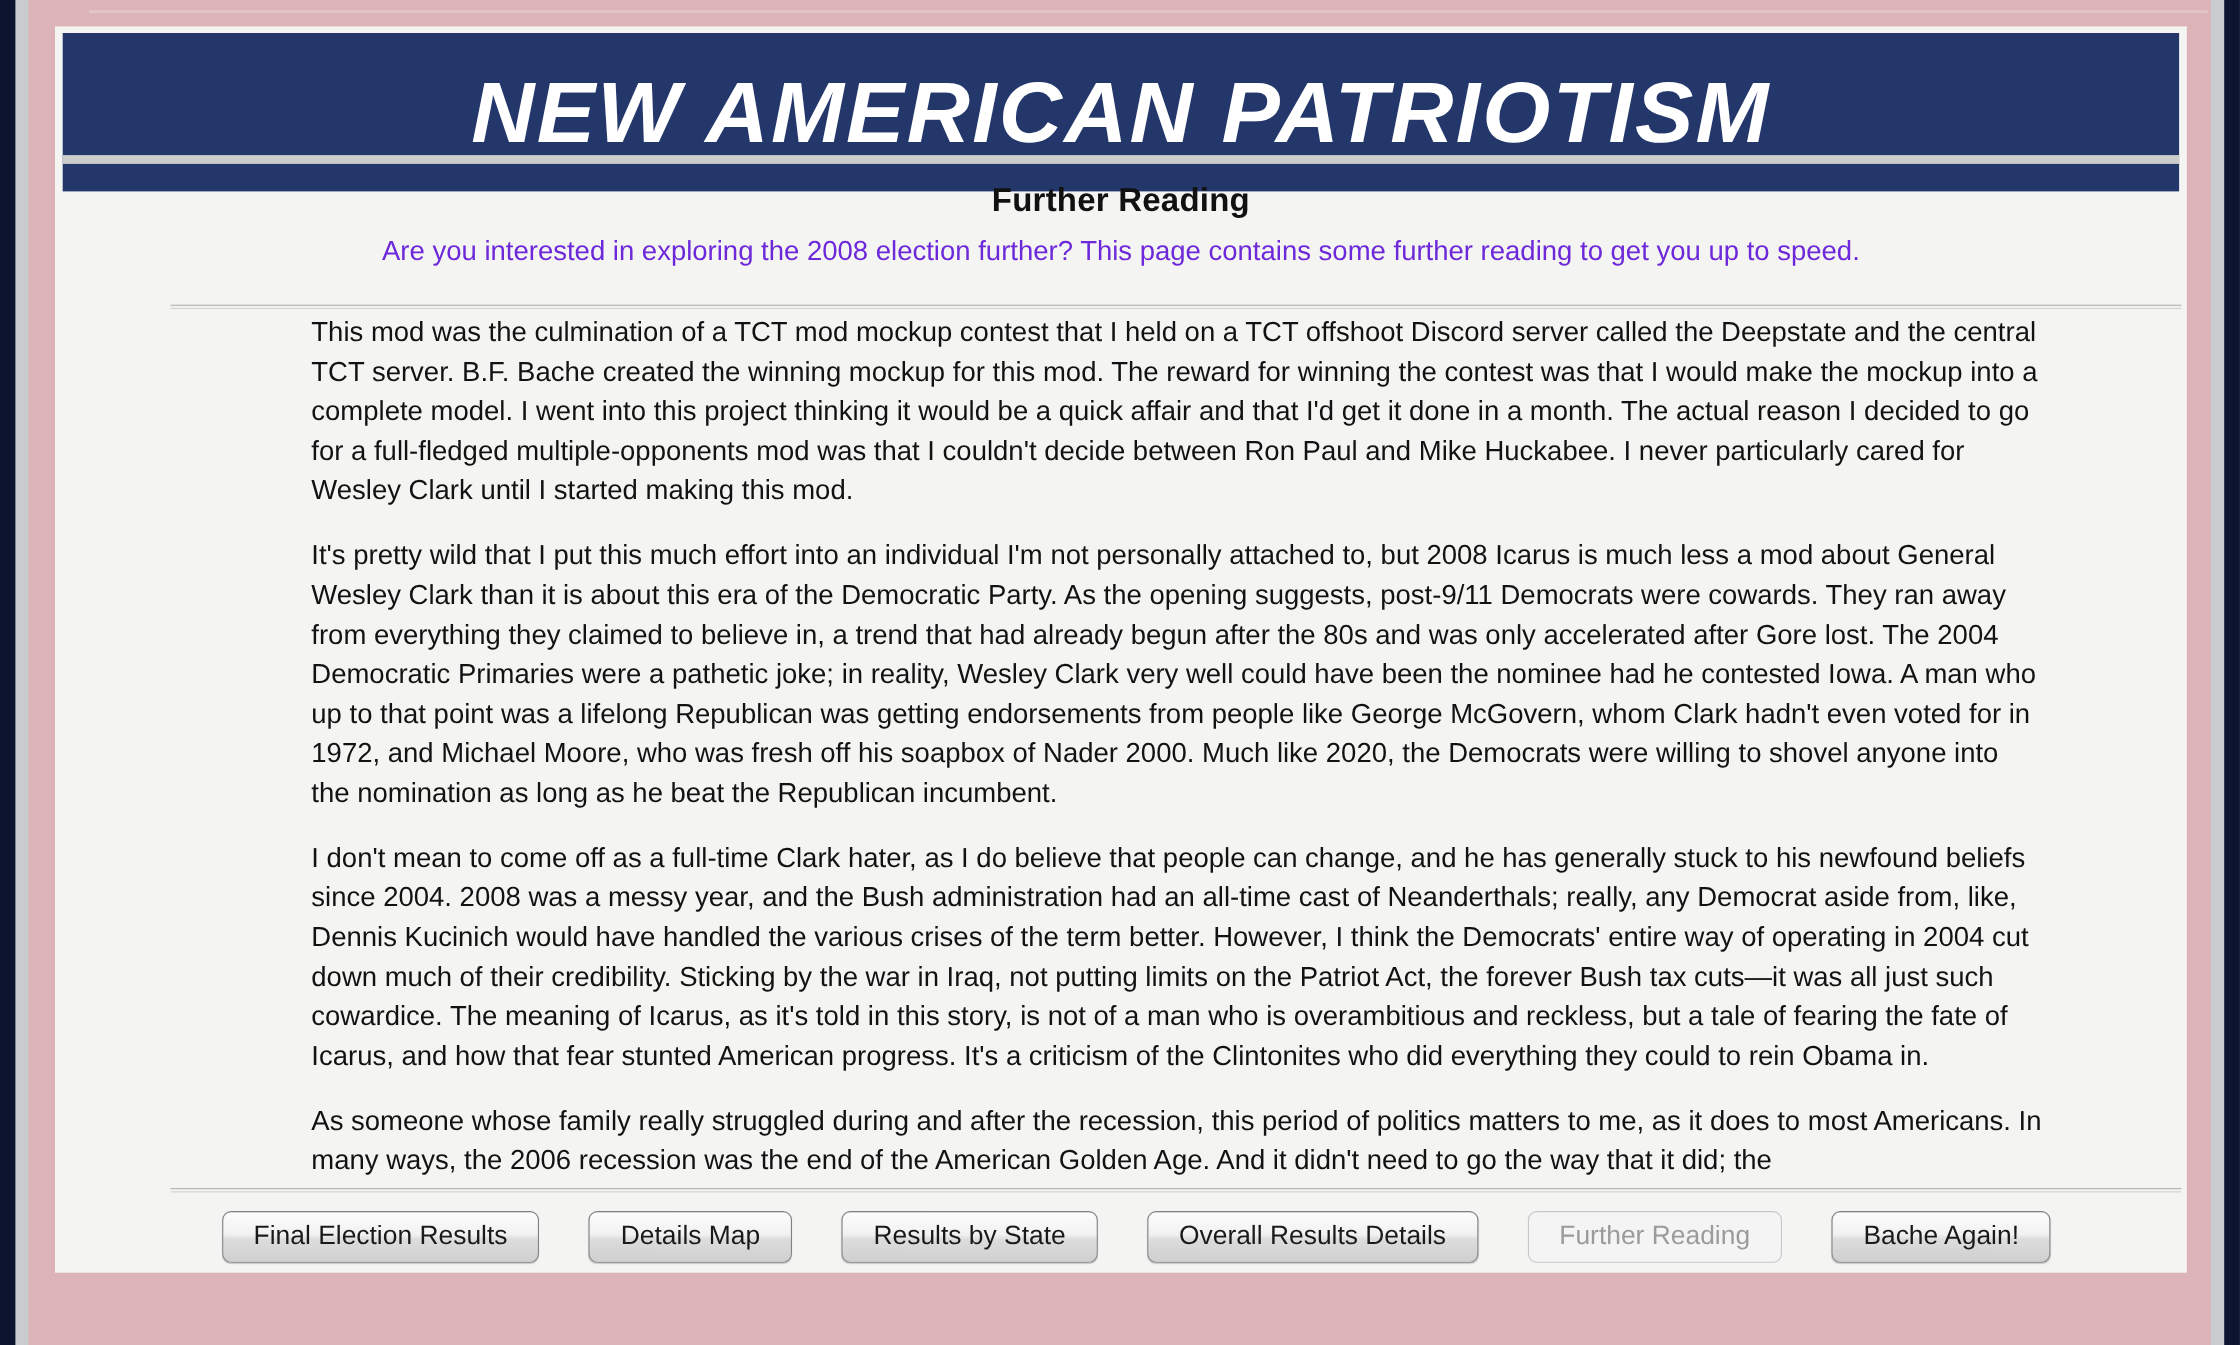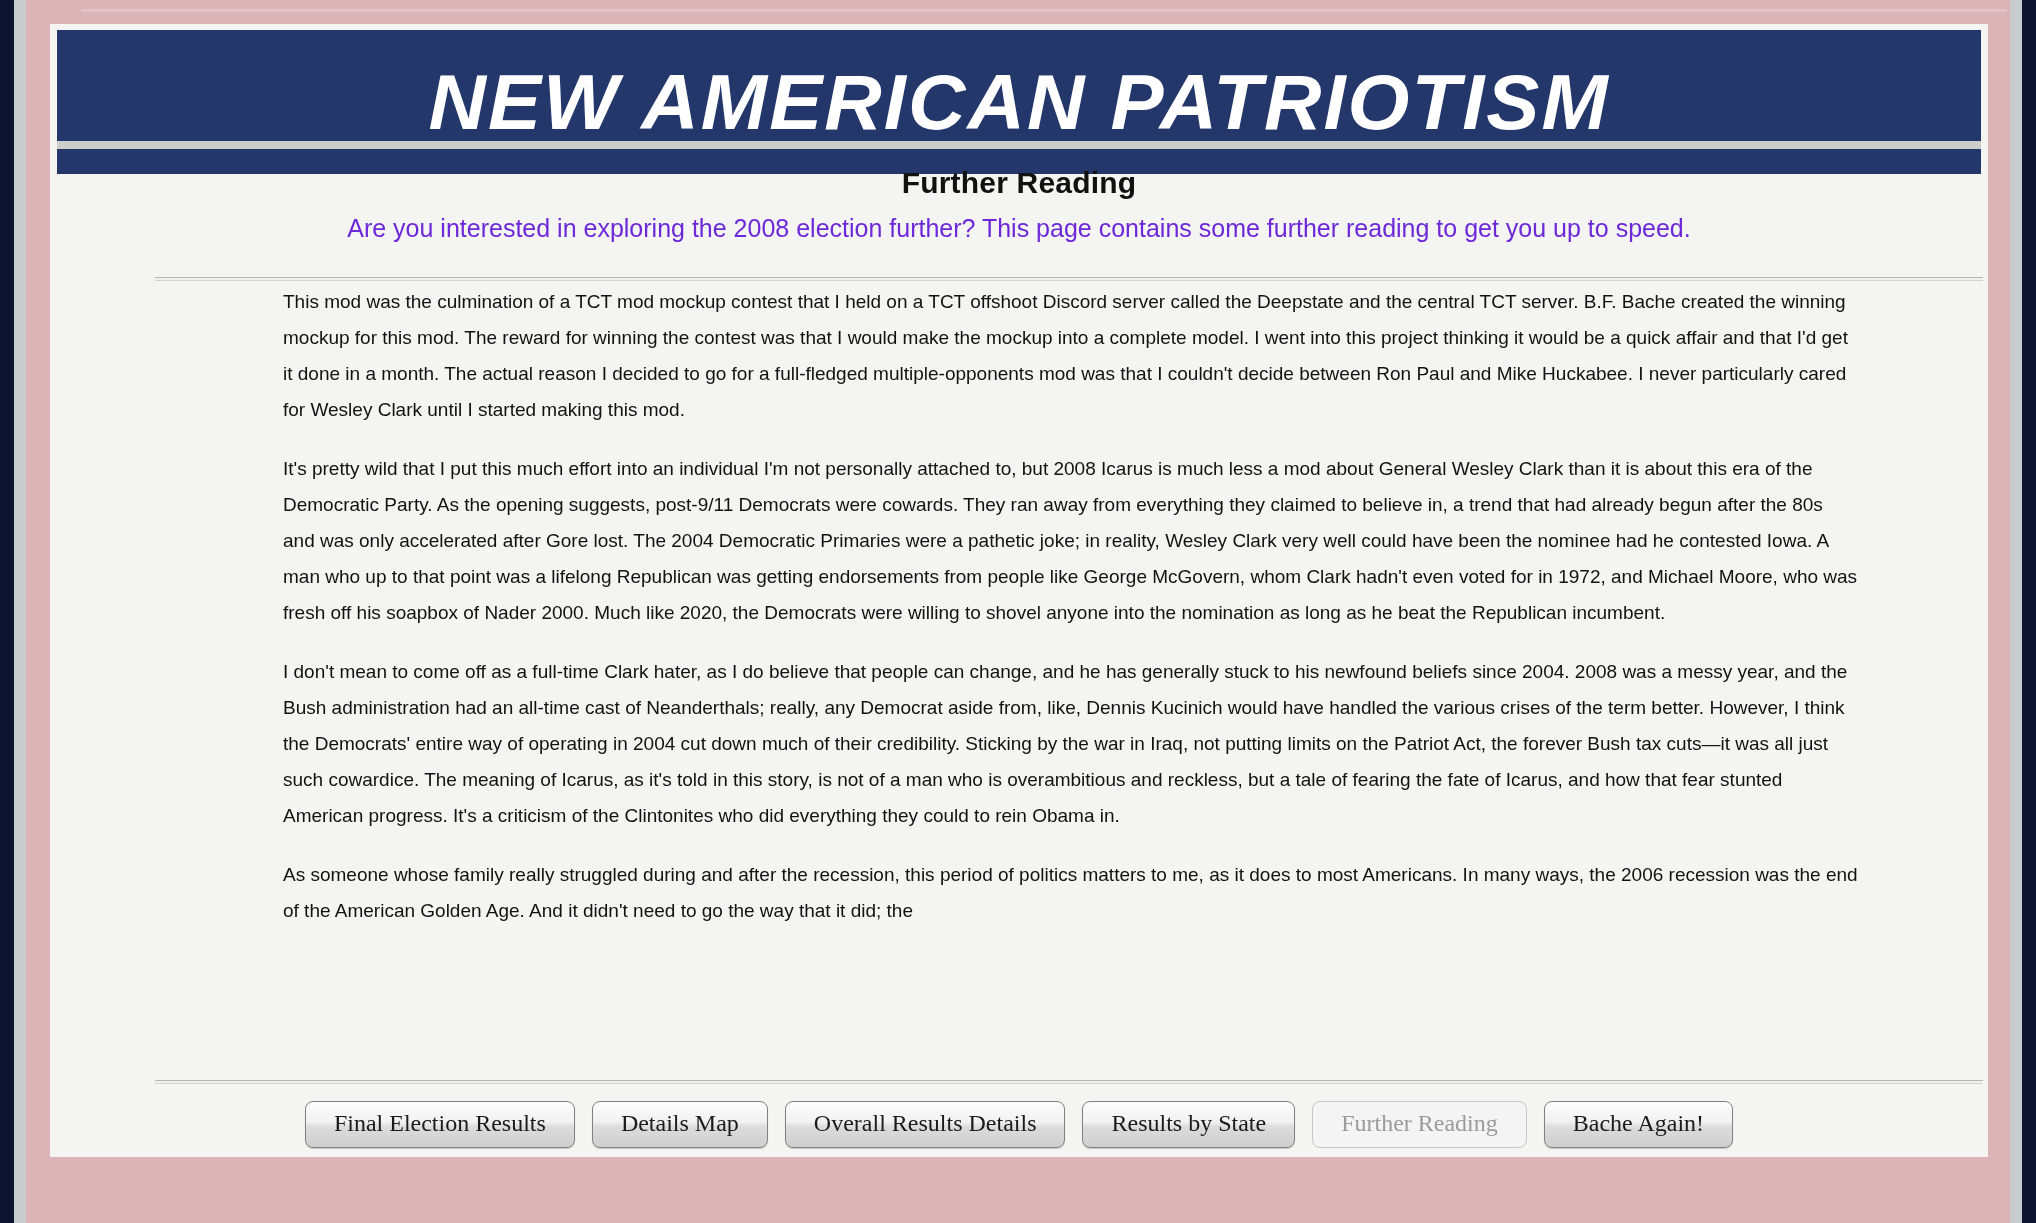--- a/index.html
+++ b/index.html
@@ -128,49 +128,50 @@
     left: 105px;
     top: 260px;
     width: 1828px;
     height: 796px;
     overflow: hidden;
     box-sizing: border-box;
     padding: 0 125px 0 128px;
   }
   #article p {
     margin: 0 0 23px 0;
-    font-size: 19px;
+    font-size: 25px;
     line-height: 36px;
     color: #121212;
     text-align: left;
   }
 
   
   #button-row {
     position: absolute;
     left: 7px;
     top: 1077px;
     width: 1924px;
     display: flex;
     justify-content: center;
     align-items: flex-start;
     gap: 17px;
   }
   .btn {
-    font-family: Liberation Serif, serif;
+    font-family: Liberation Sans, sans-serif;
     font-size: 24px;
     color: #1a1a1a;
     padding: 9px 28px 11px 28px;
     border: 1px solid #7f8183;
     border-radius: 8px;
     background: linear-gradient(to bottom, #fdfdfd 0%, #f1f1f1 45%, #dcdcdc 55%, #cfcfcf 100%);
     box-shadow: 0 1px 1px rgba(0,0,0,0.18);
     cursor: pointer;
     white-space: nowrap;
     line-height: 1.05;
+    margin-left: 28px;
   }
   .btn.disabled {
     color: #9b9b9b;
     border: 1px solid #c5c7c9;
     background: #f4f4f4;
     box-shadow: none;
     cursor: default;
   }
 </style>
 </head>
@@ -200,20 +201,20 @@
         <p>It's pretty wild that I put this much effort into an individual I'm not personally attached to, but 2008 Icarus is much less a mod about General Wesley Clark than it is about this era of the Democratic Party. As the opening suggests, post-9/11 Democrats were cowards. They ran away from everything they claimed to believe in, a trend that had already begun after the 80s and was only accelerated after Gore lost. The 2004 Democratic Primaries were a pathetic joke; in reality, Wesley Clark very well could have been the nominee had he contested Iowa. A man who up to that point was a lifelong Republican was getting endorsements from people like George McGovern, whom Clark hadn't even voted for in 1972, and Michael Moore, who was fresh off his soapbox of Nader 2000. Much like 2020, the Democrats were willing to shovel anyone into the nomination as long as he beat the Republican incumbent.</p>
         <p>I don't mean to come off as a full-time Clark hater, as I do believe that people can change, and he has generally stuck to his newfound beliefs since 2004. 2008 was a messy year, and the Bush administration had an all-time cast of Neanderthals; really, any Democrat aside from, like, Dennis Kucinich would have handled the various crises of the term better. However, I think the Democrats' entire way of operating in 2004 cut down much of their credibility. Sticking by the war in Iraq, not putting limits on the Patriot Act, the forever Bush tax cuts—it was all just such cowardice. The meaning of Icarus, as it's told in this story, is not of a man who is overambitious and reckless, but a tale of fearing the fate of Icarus, and how that fear stunted American progress. It's a criticism of the Clintonites who did everything they could to rein Obama in.</p>
         <p>As someone whose family really struggled during and after the recession, this period of politics matters to me, as it does to most Americans. In many ways, the 2006 recession was the end of the American Golden Age. And it didn't need to go the way that it did; the</p>
       </div>
 
     <div class="rule" id="rule-bottom"></div>
 
     <div id="button-row">
         <button class="btn">Final Election Results</button>
         <button class="btn">Details Map</button>
+        <button class="btn">Results by State</button>
         <button class="btn">Overall Results Details</button>
-        <button class="btn">Results by State</button>
         <button class="btn disabled" disabled="">Further Reading</button>
         <button class="btn">Bache Again!</button>
       </div>
 
   </div>
 </div>
 
 </body></html>

